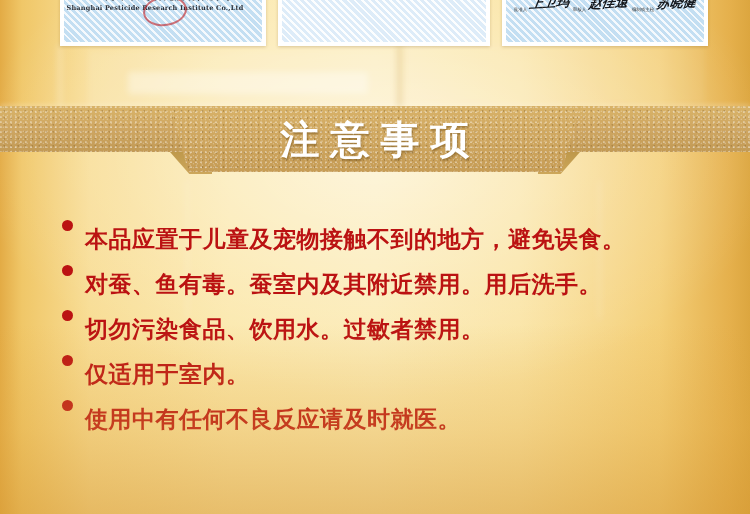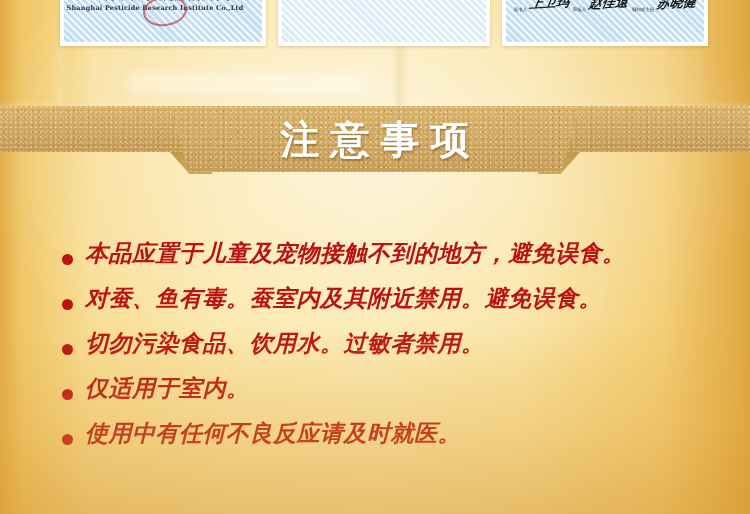--- a/index.html
+++ b/index.html
@@ -234,23 +234,22 @@
 
   
   .notes {
     position: absolute;
     left: 62px;
     top: 224px;
     width: 640px;
   }
   .note-item {
     display: flex;
-    align-items: flex-end;
+    align-items: flex-start;
     height: 45px;
-    font-style: italic;
   }
   .note-bullet {
     flex: 0 0 auto;
     width: 11px;
     height: 11px;
     border-radius: 50%;
     background: #bb1212;
     margin-right: 12px;
     position: relative;
     top: -4px;
@@ -325,21 +324,21 @@
 
   <div class="notes">
 
     <div class="note-item">
       <span class="note-bullet"></span>
       <span class="note-text">本品应置于儿童及宠物接触不到的地方，避免误食。</span>
     </div>
 
     <div class="note-item">
       <span class="note-bullet"></span>
-      <span class="note-text">对蚕、鱼有毒。蚕室内及其附近禁用。避免误食。</span>
+      <span class="note-text">对蚕、鱼有毒。蚕室内及其附近禁用。用后洗手。</span>
     </div>
 
     <div class="note-item">
       <span class="note-bullet"></span>
       <span class="note-text">切勿污染食品、饮用水。过敏者禁用。</span>
     </div>
 
     <div class="note-item">
       <span class="note-bullet"></span>
       <span class="note-text">仅适用于室内。</span>

